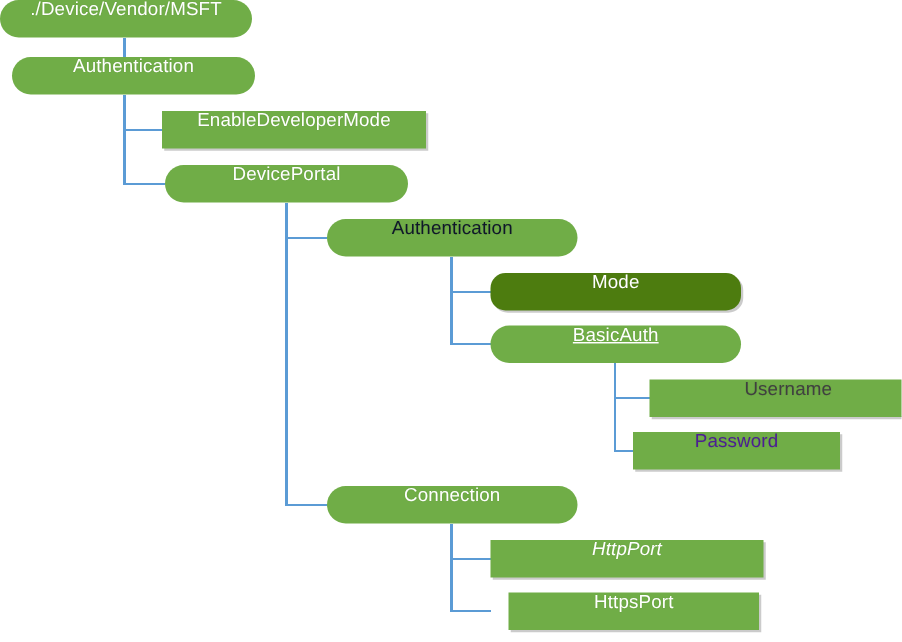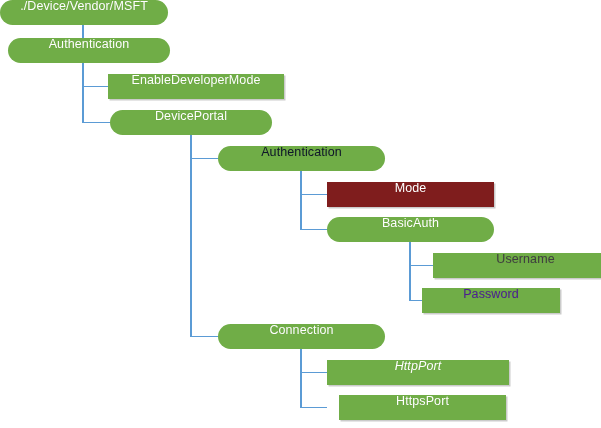--- a/index.html
+++ b/index.html
@@ -76,24 +76,24 @@
       </div>
       <div class="node rect" style="left: 108px; top: 74px; width: 176px; height: 25px; background: rgb(112, 173, 71); color: rgb(255, 255, 255);">
         <span>EnableDeveloperMode</span>
       </div>
       <div class="node pill" style="left: 110px; top: 110px; width: 162px; height: 25px; background: rgb(112, 173, 71); color: rgb(255, 255, 255);">
         <span>DevicePortal</span>
       </div>
       <div class="node pill" style="left: 218px; top: 146px; width: 167px; height: 25px; background: rgb(112, 173, 71); color: #0f172a;">
         <span>Authentication</span>
       </div>
-      <div class="node rect" style="left: 327px; top: 182px; width: 167px; height: 25px; background: #7f1d1d; color: rgb(255, 255, 255);">
+      <div class="node rect" style="left: 327px; top: 182px; width: 167px; height: 25px; background: #4d7c0f; color: rgb(255, 255, 255); border-radius: 10px;">
         <span>Mode</span>
       </div>
-      <div class="node pill" style="left: 327px; top: 217px; width: 167px; height: 25px; background: rgb(112, 173, 71); color: rgb(255, 255, 255);">
+      <div class="node pill" style="left: 327px; top: 217px; width: 167px; height: 25px; background: rgb(112, 173, 71); color: rgb(255, 255, 255); text-decoration: underline;">
         <span>BasicAuth</span>
       </div>
       <div class="node rect" style="left: 433px; top: 253px; width: 185px; height: 25px; background: rgb(112, 173, 71); color: #404040;">
         <span>Username</span>
       </div>
       <div class="node rect" style="left: 422px; top: 288px; width: 138px; height: 25px; background: rgb(112, 173, 71); color: #4c1d95;">
         <span>Password</span>
       </div>
       <div class="node pill" style="left: 218px; top: 324px; width: 167px; height: 25px; background: rgb(112, 173, 71); color: rgb(255, 255, 255);">
         <span>Connection</span>

